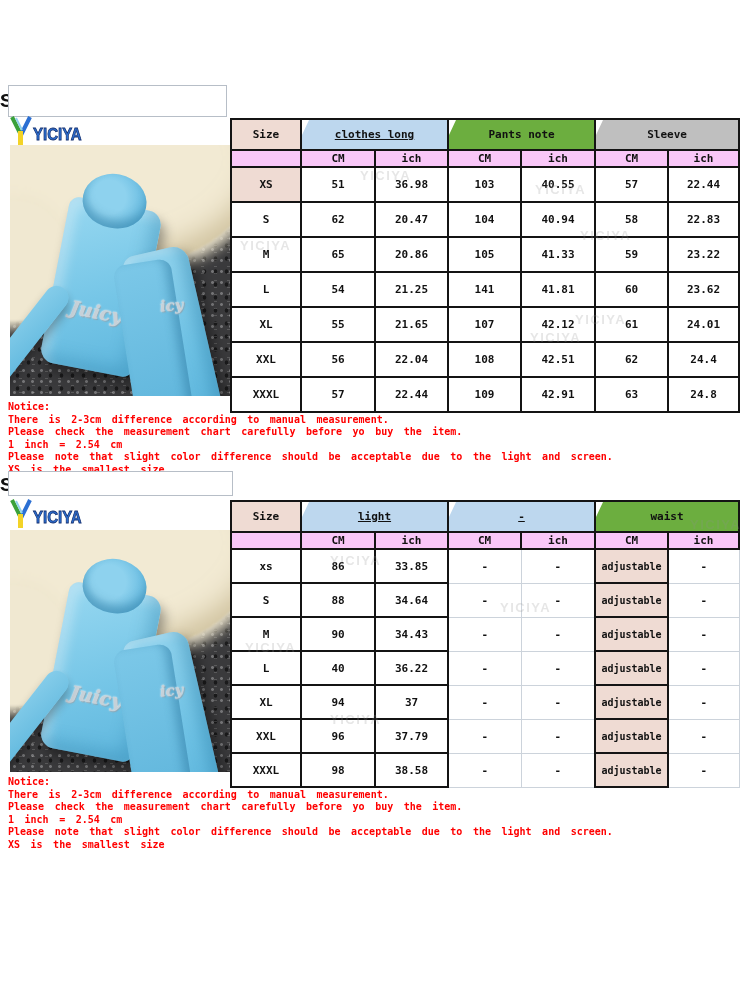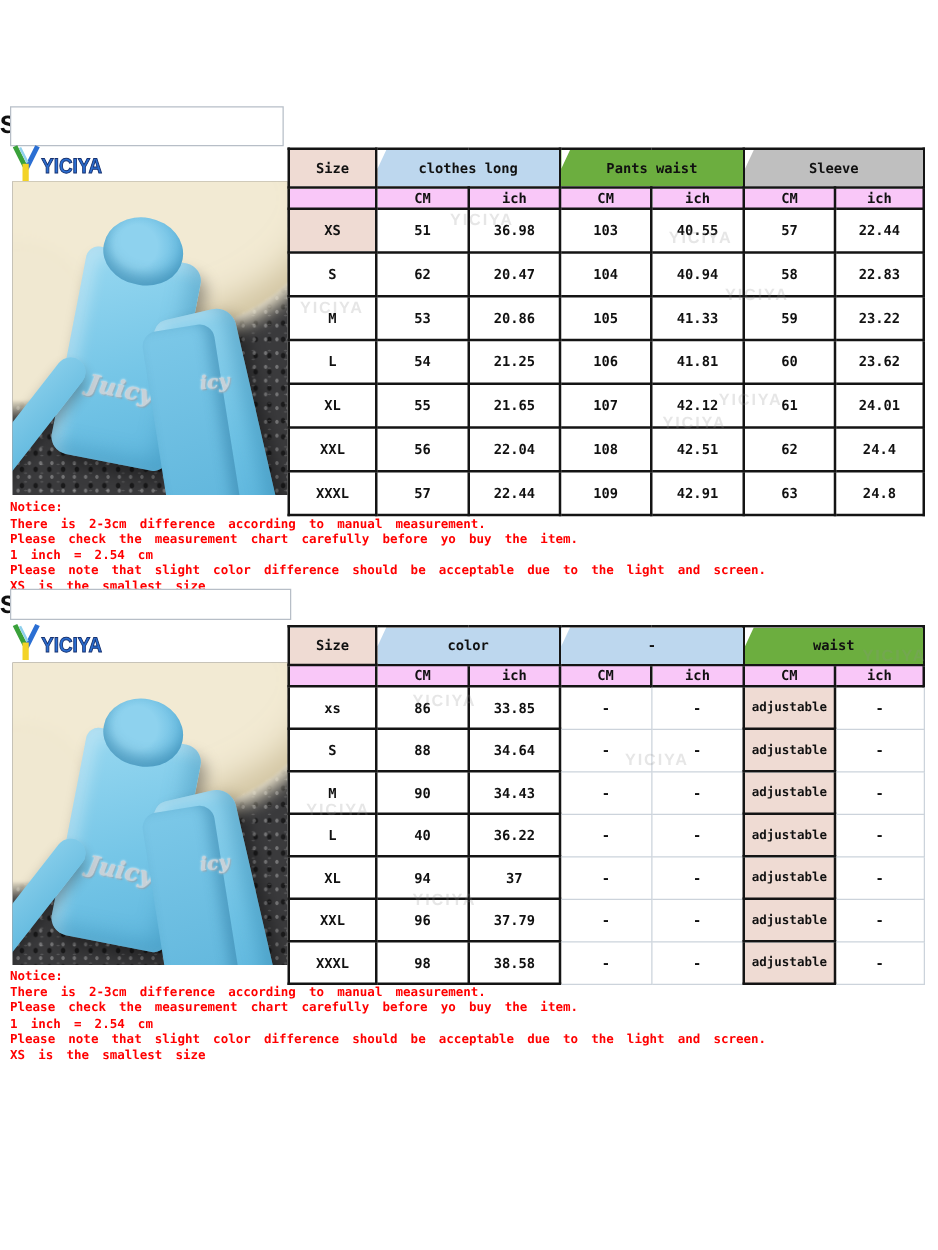--- a/index.html
+++ b/index.html
@@ -68,21 +68,21 @@
   .size-table{position:absolute;left:230px;border-collapse:collapse;table-layout:fixed;width:508px;
     font-family:"DejaVu Sans Mono","Liberation Mono",monospace;}
   #table1{top:118px;} #table2{top:500px;}
   .size-table td{border:2px solid #141414;text-align:center;vertical-align:middle;
     font-size:11px;font-weight:bold;color:#111;overflow:hidden;white-space:nowrap;}
   .size-table .g{height:31px;}
   .size-table .u{height:17px;background:var(--pink);}
   #table1 .data-row td{height:35px;background:#fff;}
   #table2 .data-row td{height:34px;background:#fff;}
   .g-beige{background:var(--beige);}
-  .g-blue{background:var(--blue);}
+  .g-blue{background:var(--blue);text-decoration:underline;}
   .g-green{background:var(--green);}
   .g-gray{background:var(--gray);}
   .g.tab{position:relative;}
   .g.tab::before{content:"";position:absolute;left:0;top:0;width:0;height:0;
     border-bottom:15px solid transparent;border-left:7px solid #fff;}
   #table1 .data-row td.hl{background:var(--beige);}
   #table2 .data-row td.adj{background:var(--beige);font-size:10px;}
   #table2 .data-row td.lt{border:1px solid #ccd3db;}
 
   
@@ -129,21 +129,21 @@
       <col style="width: 73px;">
       <col style="width: 73px;">
       <col style="width: 74px;">
       <col style="width: 73px;">
       <col style="width: 71px;">
     </colgroup>
     <tbody>
       <tr>
         <td colspan="1" class="g g-beige">Size</td>
         <td colspan="2" class="g g-blue tab">clothes long</td>
-        <td colspan="2" class="g g-green tab">Pants waist</td>
+        <td colspan="2" class="g g-green tab">Pants note</td>
         <td colspan="2" class="g g-gray tab">Sleeve</td>
       </tr>
       <tr>
         <td class="u"></td>
         <td class="u">CM</td>
         <td class="u">ich</td>
         <td class="u">CM</td>
         <td class="u">ich</td>
         <td class="u">CM</td>
         <td class="u">ich</td>
@@ -161,32 +161,32 @@
         <td class="s">S</td>
         <td class="v">62</td>
         <td class="v">20.47</td>
         <td class="v">104</td>
         <td class="v">40.94</td>
         <td class="v">58</td>
         <td class="v">22.83</td>
       </tr>
       <tr class="data-row">
         <td class="s">M</td>
-        <td class="v">53</td>
+        <td class="v">65</td>
         <td class="v">20.86</td>
         <td class="v">105</td>
         <td class="v">41.33</td>
         <td class="v">59</td>
         <td class="v">23.22</td>
       </tr>
       <tr class="data-row">
         <td class="s">L</td>
         <td class="v">54</td>
         <td class="v">21.25</td>
-        <td class="v">106</td>
+        <td class="v">141</td>
         <td class="v">41.81</td>
         <td class="v">60</td>
         <td class="v">23.62</td>
       </tr>
       <tr class="data-row">
         <td class="s">XL</td>
         <td class="v">55</td>
         <td class="v">21.65</td>
         <td class="v">107</td>
         <td class="v">42.12</td>
@@ -251,21 +251,21 @@
       <col style="width: 74px;">
       <col style="width: 73px;">
       <col style="width: 73px;">
       <col style="width: 74px;">
       <col style="width: 73px;">
       <col style="width: 71px;">
     </colgroup>
     <tbody>
       <tr>
         <td colspan="1" class="g g-beige">Size</td>
-        <td colspan="2" class="g g-blue tab">color</td>
+        <td colspan="2" class="g g-blue tab">light</td>
         <td colspan="2" class="g g-blue tab">-</td>
         <td colspan="2" class="g g-green tab">waist</td>
       </tr>
       <tr>
         <td class="u"></td>
         <td class="u">CM</td>
         <td class="u">ich</td>
         <td class="u">CM</td>
         <td class="u">ich</td>
         <td class="u">CM</td>

